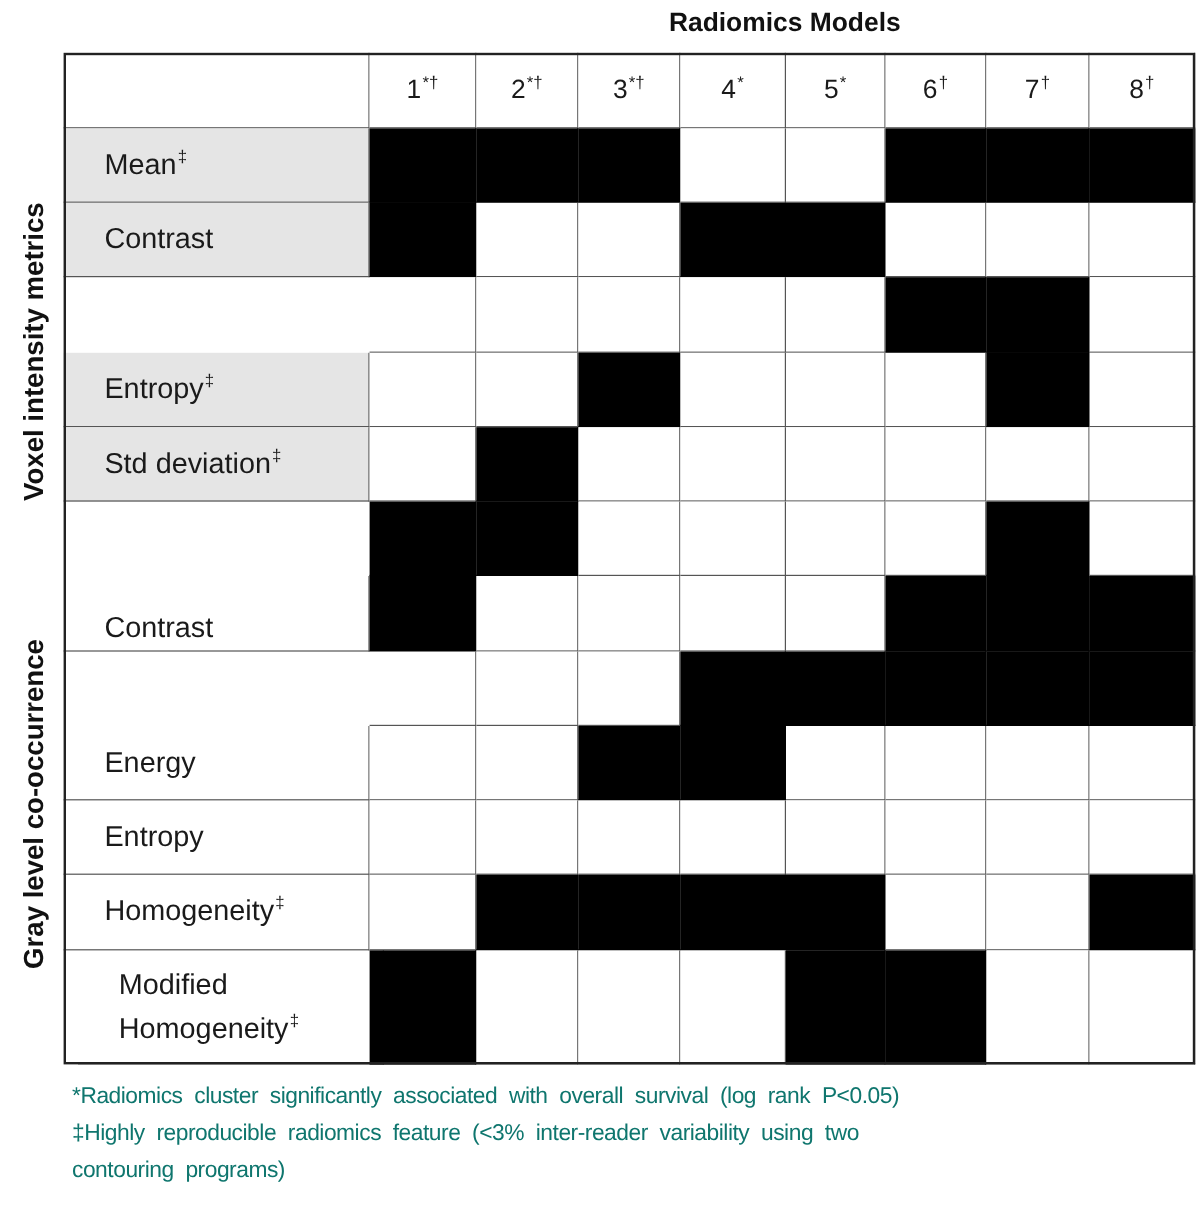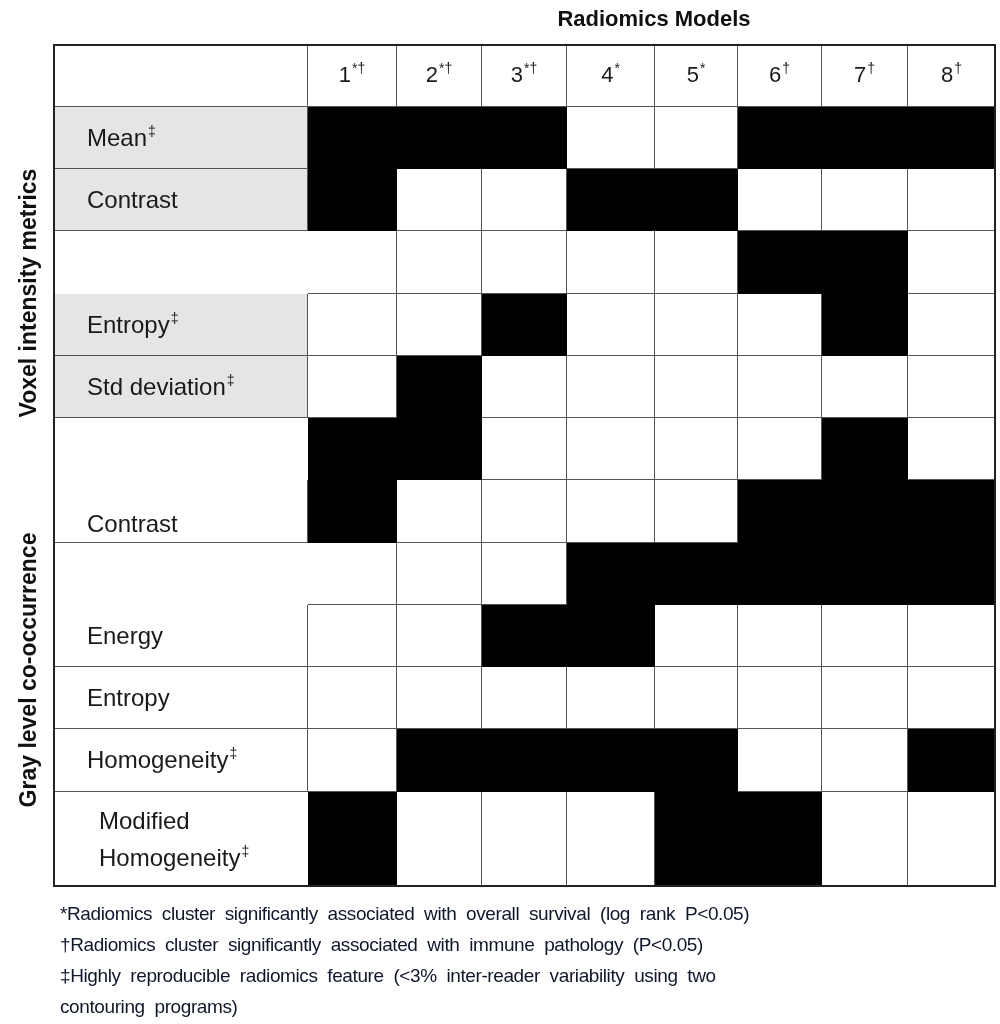--- a/index.html
+++ b/index.html
@@ -14,21 +14,21 @@
   .label { font-size: 24px; padding-left: 34px; display: flex; align-items: center; line-height: 1.55; }
   .label.gray { background: #e5e5e5; }
   .label sup { font-size: 14px; vertical-align: 10px; line-height: 0; margin-left: 1px; }
   .on { background: #000; border-color: #000; }
   .off { background: #fff; }
   .outer { position: absolute; left: 53px; top: 44px; width: 943px; height: 843px; box-sizing: border-box;
            border: 2px solid #222; pointer-events: none; }
   .vlabel { position: absolute; font-weight: bold; font-size: 23px; white-space: nowrap;
             transform: rotate(-90deg); transform-origin: center center; text-align: center; color: #111; }
   .foot { position: absolute; left: 60px; top: 898px; width: 930px; font-size: 19px; line-height: 31px;
-          color: #0f172a; font-family: "Liberation Sans Narrow", "Liberation Sans", sans-serif; letter-spacing: -0.4px; }
+          color: #0f766e; font-family: "Liberation Sans Narrow", "Liberation Sans", sans-serif; letter-spacing: -0.4px; }
   .foot p { margin: 0; }
 </style>
 </head>
 <body>
 
 <div class="title">Radiomics Models</div>
 
 <div class="grid" id="grid">
     <div class="cell hdr" style="left: 0px; top: 0px; width: 255px; height: 63px;"></div>
     <div class="cell hdr" style="left: 255px; top: 0px; width: 89px; height: 63px;"><span>1</span><sup>*†</sup></div>
@@ -163,16 +163,15 @@
     <div class="cell off" style="left: 769px; top: 748px; width: 86px; height: 95px;"></div>
     <div class="cell off" style="left: 855px; top: 748px; width: 88px; height: 95px;"></div>
   </div>
 <div class="outer"></div>
 
 <div class="vlabel" id="vlabel-0" style="width: 330px; height: 30px; line-height: 30px; left: -137px; top: 278px;">Voxel intensity metrics</div>
 <div class="vlabel" id="vlabel-1" style="width: 364px; height: 30px; line-height: 30px; left: -154px; top: 655px;">Gray level co-occurrence</div>
 
 <div class="foot">
   <p style="white-space:pre">*Radiomics  cluster  significantly  associated  with  overall  survival  (log  rank  P&lt;0.05)</p>
-  <p style="white-space:pre">†Radiomics  cluster  significantly  associated  with  immune  pathology  (P&lt;0.05)</p>
   <p style="white-space:pre">‡Highly  reproducible  radiomics  feature  (&lt;3%  inter-reader  variability  using  two</p>
   <p style="white-space:pre">contouring  programs)</p>
 </div>
 
 </body></html>

